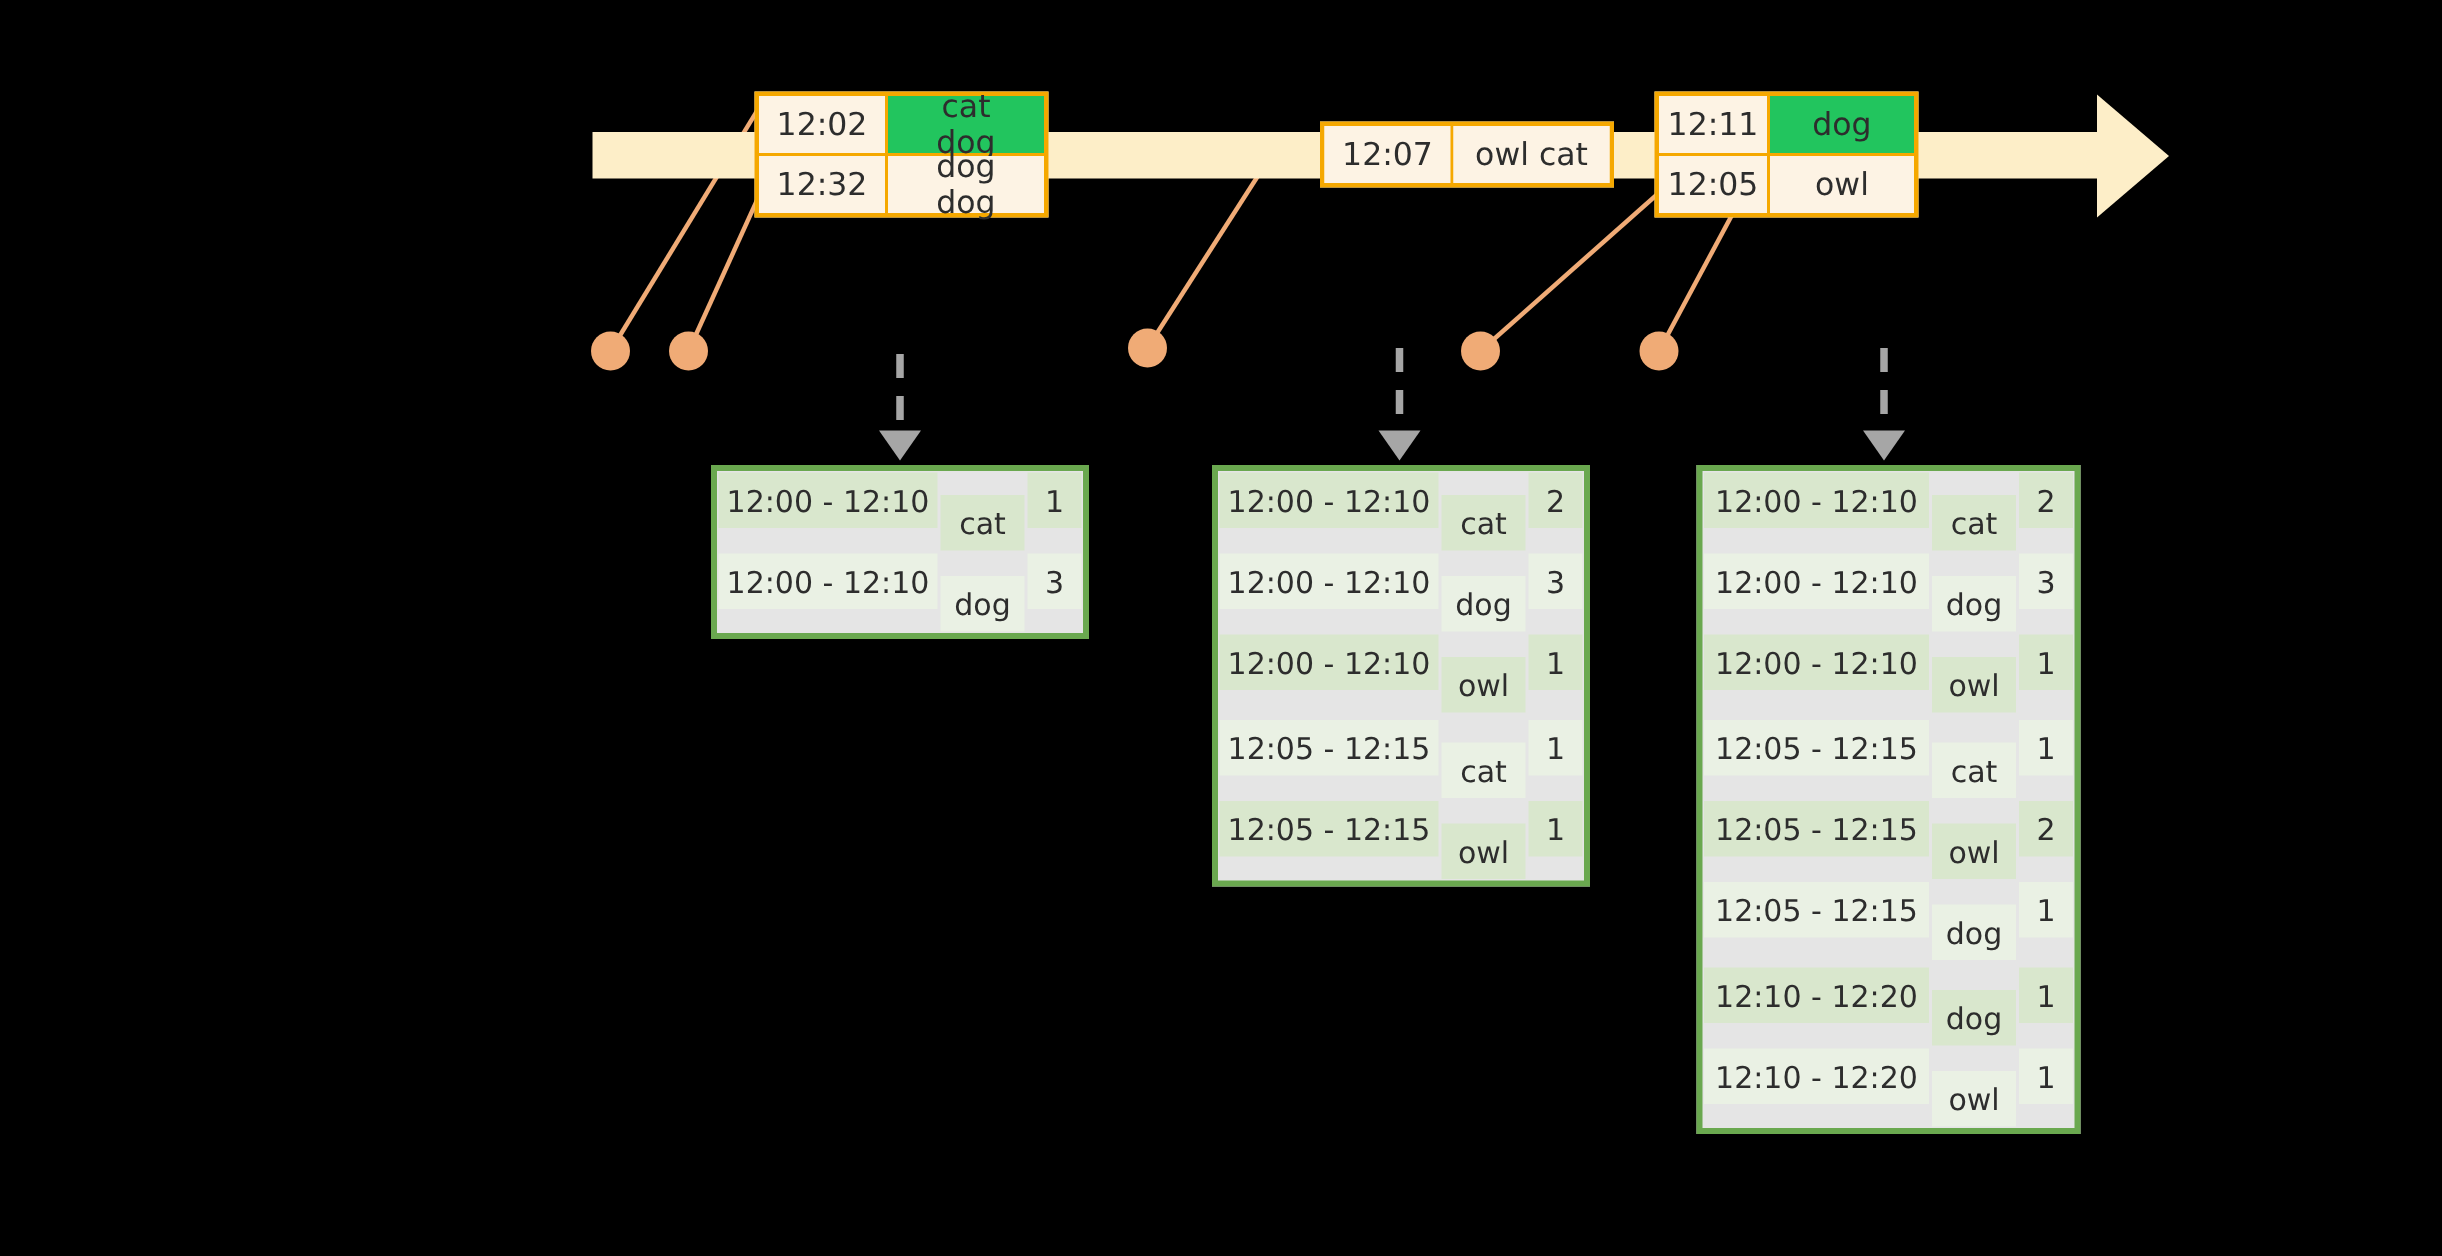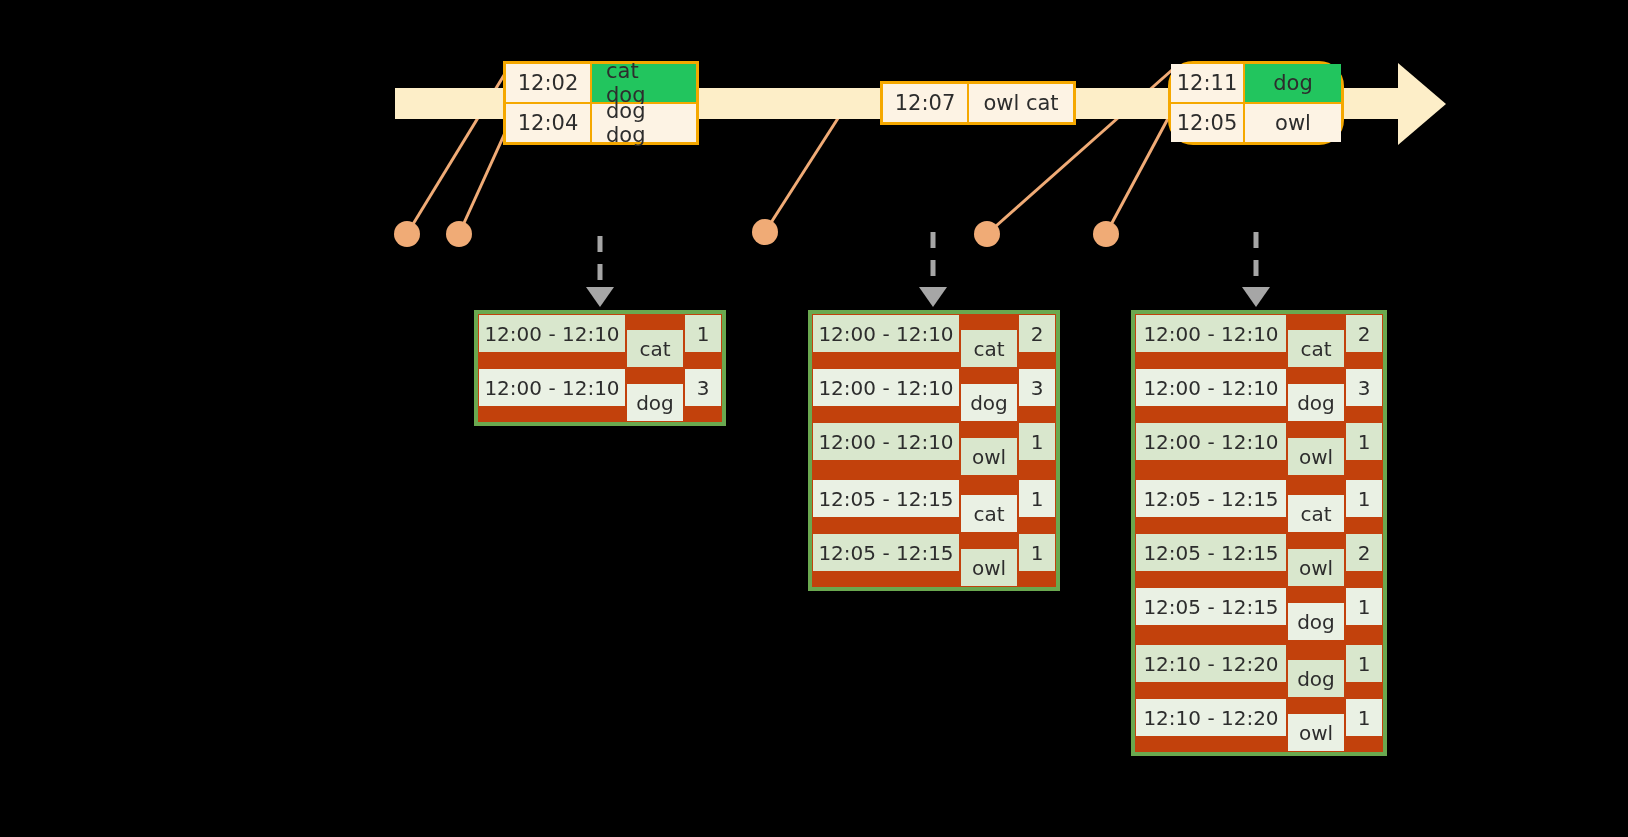--- a/index.html
+++ b/index.html
@@ -9,20 +9,21 @@
   }
   body {
     font-family: "DejaVu Sans", sans-serif;
   }
   #stage {
     position: relative;
     width: 1628px;
     height: 837px;
     background: #000000;
     overflow: hidden;
+    text-align: center;
   }
   #wires {
     position: absolute;
     left: 0; top: 0;
     width: 1628px;
     height: 837px;
     pointer-events: none;
   }
 
   
@@ -73,29 +74,29 @@
   }
   .event-words {
     flex: 1;
     padding: 0 14px;
   }
   .tint-dark  { background: #22c55e; }
   .tint-light { background: #fdf3e4; }
 
   #event-box-1 { left: 503px; top: 61px;  width: 196px; }
   #event-box-2 { left: 880px; top: 81px;  width: 196px; }
-  #event-box-3 { left: 1168px; top: 61px; width: 176px; border-radius: 25px; }
+  #event-box-3 { left: 1103px; top: 61px; width: 176px; }
   #event-box-3 .event-time { width: 74px; }
 
   
   .result-table {
     position: absolute;
     border: 4px solid #6aa84f;
     box-sizing: border-box;
-    background: #c2410c;
+    background: #e5e5e5;
   }
   .res-row {
     display: flex;
     align-items: stretch;
   }
   .res-cell {
     display: flex;
     align-items: center;
     justify-content: center;
     font-size: 20px;
@@ -142,21 +143,21 @@
 
   <div class="timeline-bar"></div>
   <div class="timeline-head"></div>
 
   <div class="event-box" id="event-box-1">
     <div class="event-row">
       <div class="event-time tint-light">12:02</div>
       <div class="event-words tint-dark">cat dog</div>
     </div>
     <div class="event-row">
-      <div class="event-time tint-light">12:04</div>
+      <div class="event-time tint-light">12:32</div>
       <div class="event-words tint-light">dog dog</div>
     </div>
   </div>
 
   <div class="event-box" id="event-box-2">
     <div class="event-row">
       <div class="event-time tint-light">12:07</div>
       <div class="event-words tint-light">owl cat</div>
     </div>
   </div>

